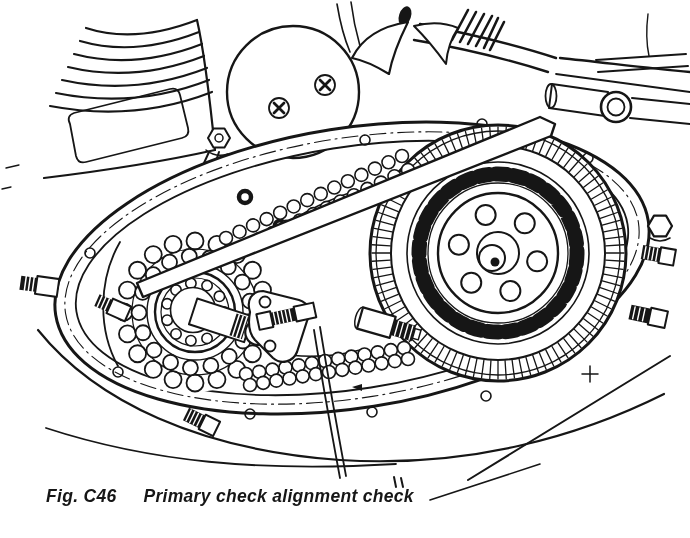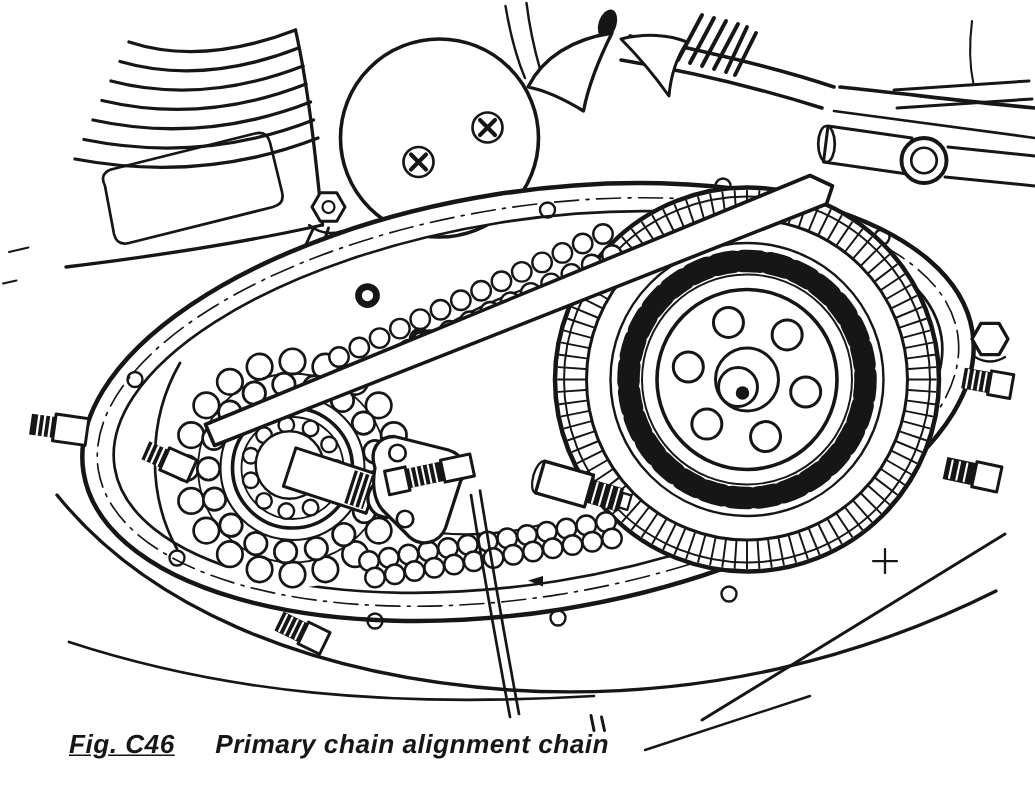--- a/index.html
+++ b/index.html
@@ -4,21 +4,21 @@
 <style>
   :root{ --ink:#161616; --paper:#ffffff; }
   html,body{margin:0;padding:0;background:var(--paper);}
   .screen{position:relative;width:690px;height:538px;background:var(--paper);overflow:hidden;
           font-family:"Liberation Sans",sans-serif;}
   svg.art{display:block;stroke:var(--ink);fill:none;stroke-linecap:round;stroke-linejoin:round;}
   .pf{fill:var(--paper);}
   .if{fill:var(--ink);stroke:none;}
   .caption{position:absolute;left:46px;top:486px;font:italic 700 17.5px "Liberation Sans",sans-serif;
            color:var(--ink);letter-spacing:.3px;white-space:nowrap;}
-  .caption .label{margin-right:27px;text-decoration:underline;}
+  .caption .label{margin-right:27px;}
 </style>
 </head>
 <body>
 
 <div class="screen">
 
 <svg class="art" width="690" height="538" viewBox="0 0 690 538" xmlns="http://www.w3.org/2000/svg">
 
   <g stroke-width="2.2">
     <path d="M86,28 Q135,44 197,20"></path>
@@ -423,16 +423,16 @@
     </g>
     <g stroke-width="1.8">
       <path d="M314,330 C320,368 330,424 340,478"></path>
       <path d="M320,327 C326,364 336,422 346,476"></path>
     </g>
     <path d="M394,477 l2,10 M401,478 l2,9" stroke-width="2"></path>
   </g>
 </svg>
 
 <div class="caption">
-  <span class="label">Fig. C46</span><span>Primary chain alignment chain</span>
+  <span class="label">Fig. C46</span><span>Primary check alignment check</span>
 </div>
 
 </div>
 
 </body></html>

